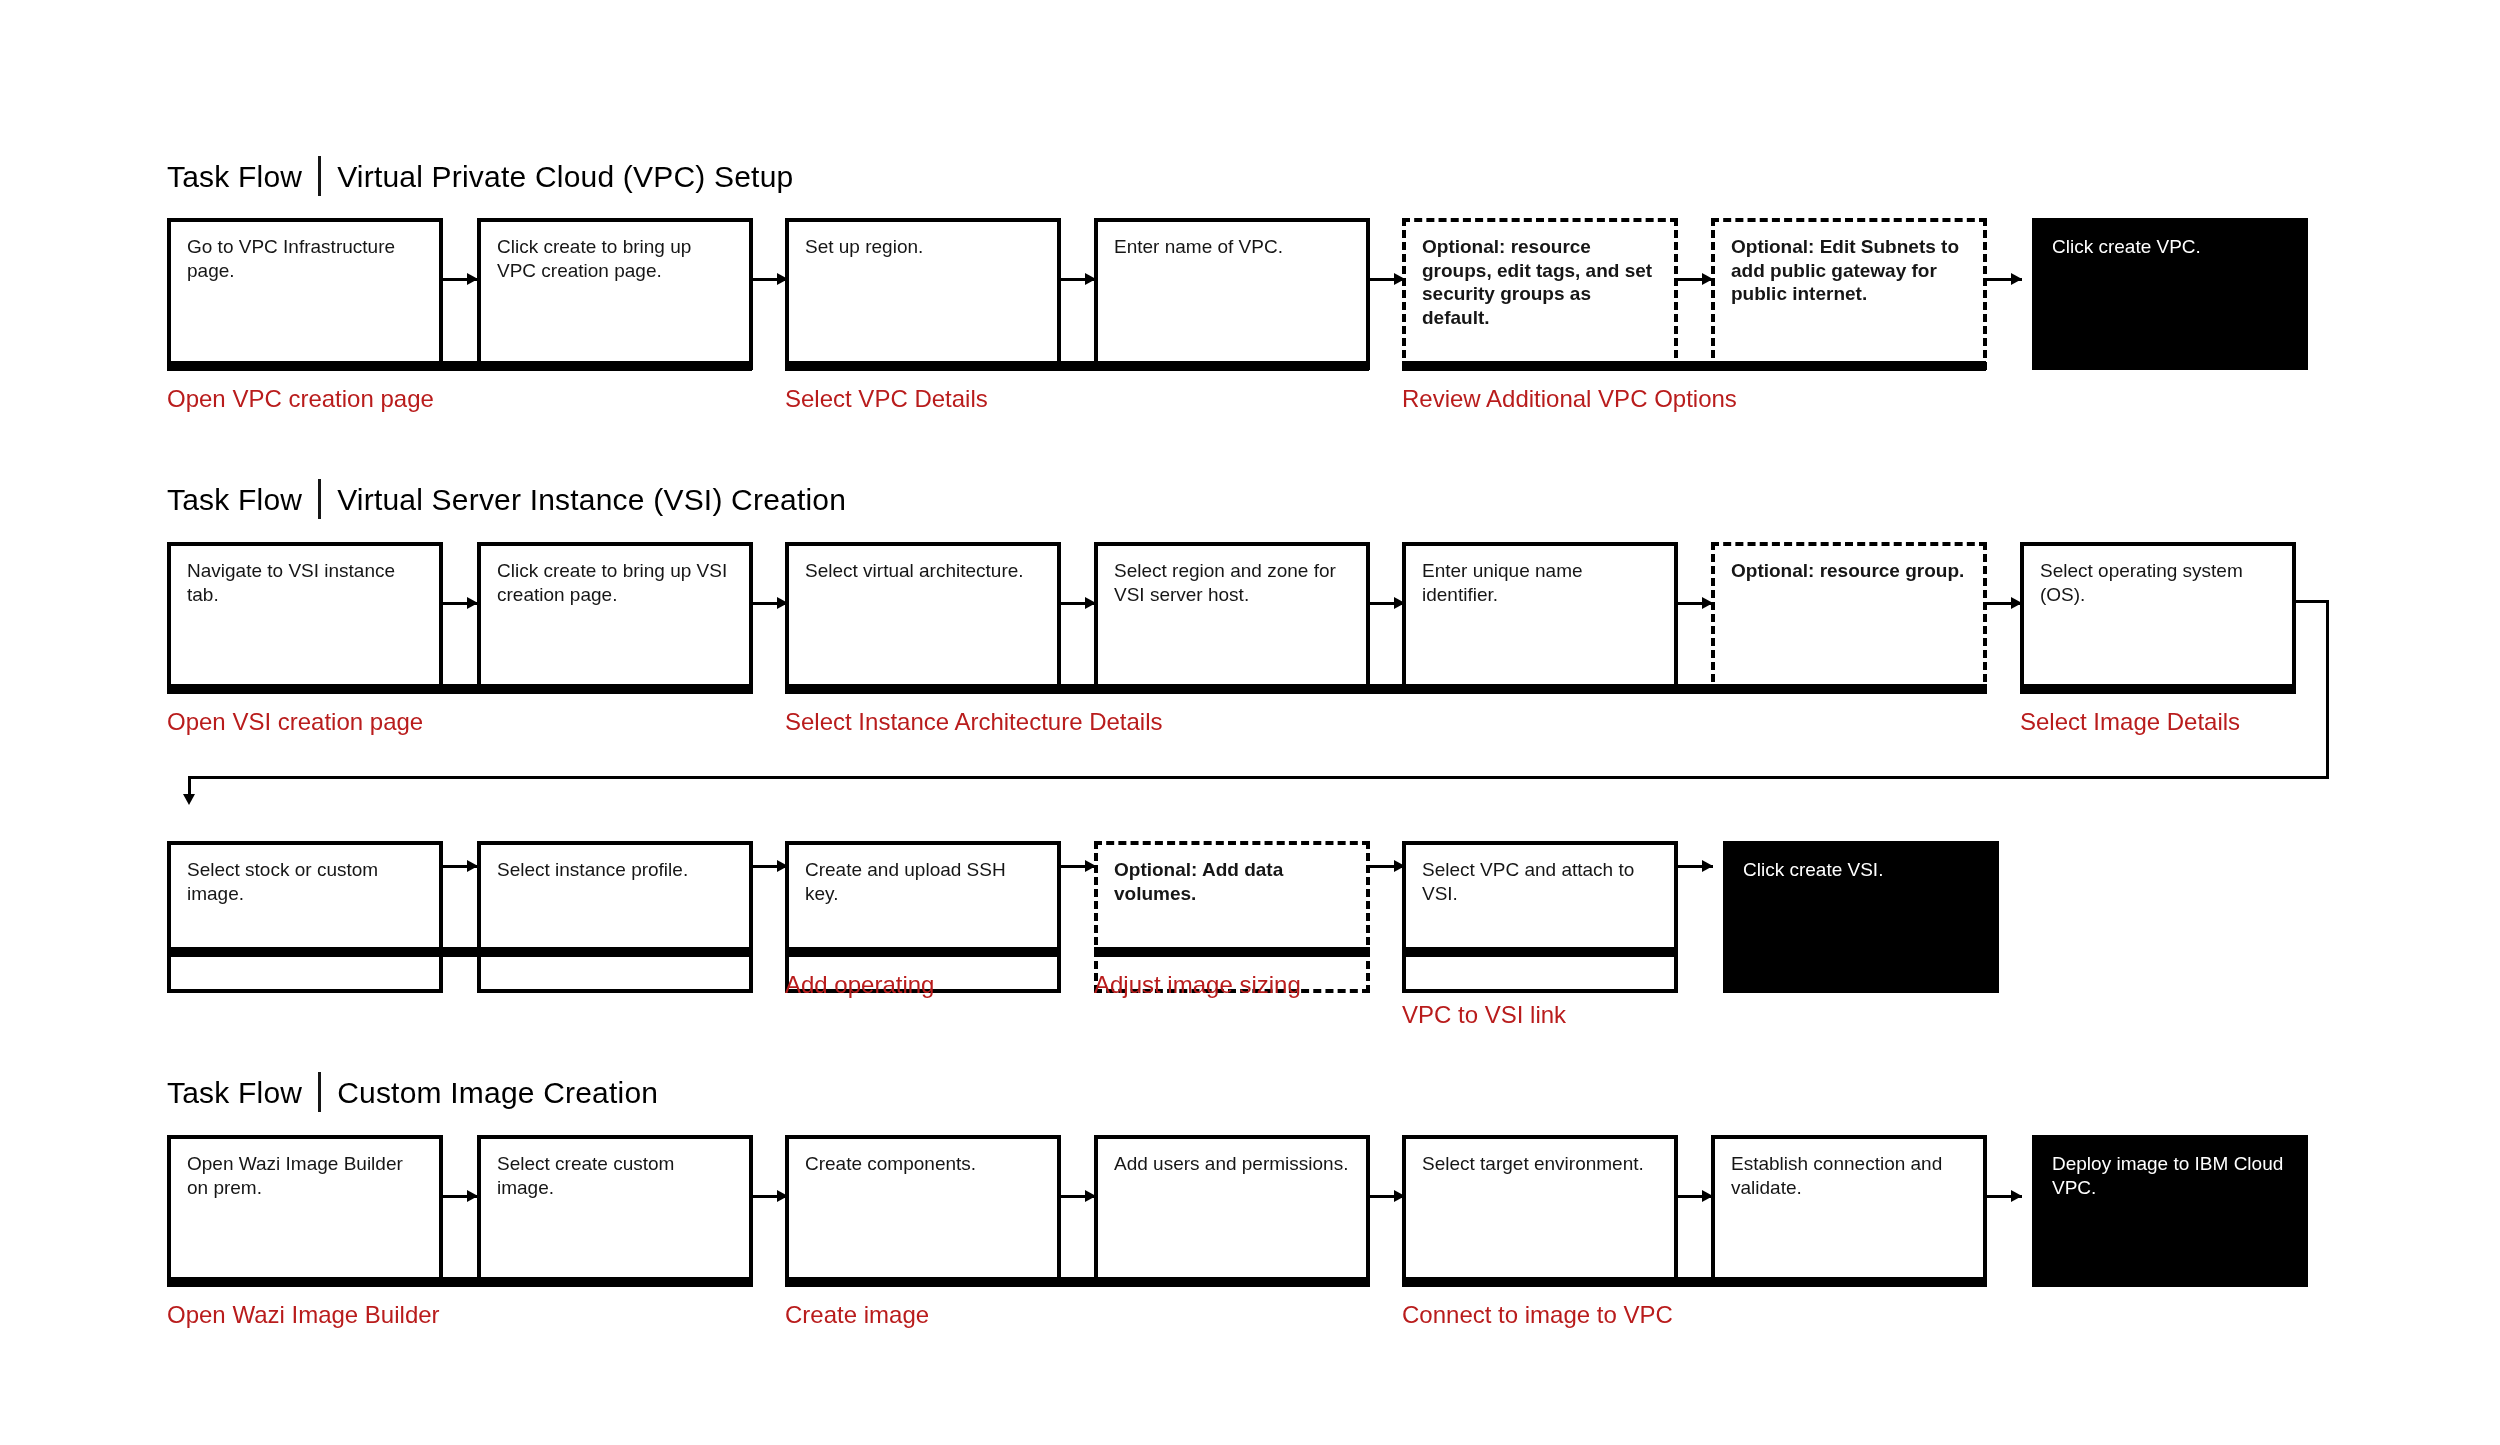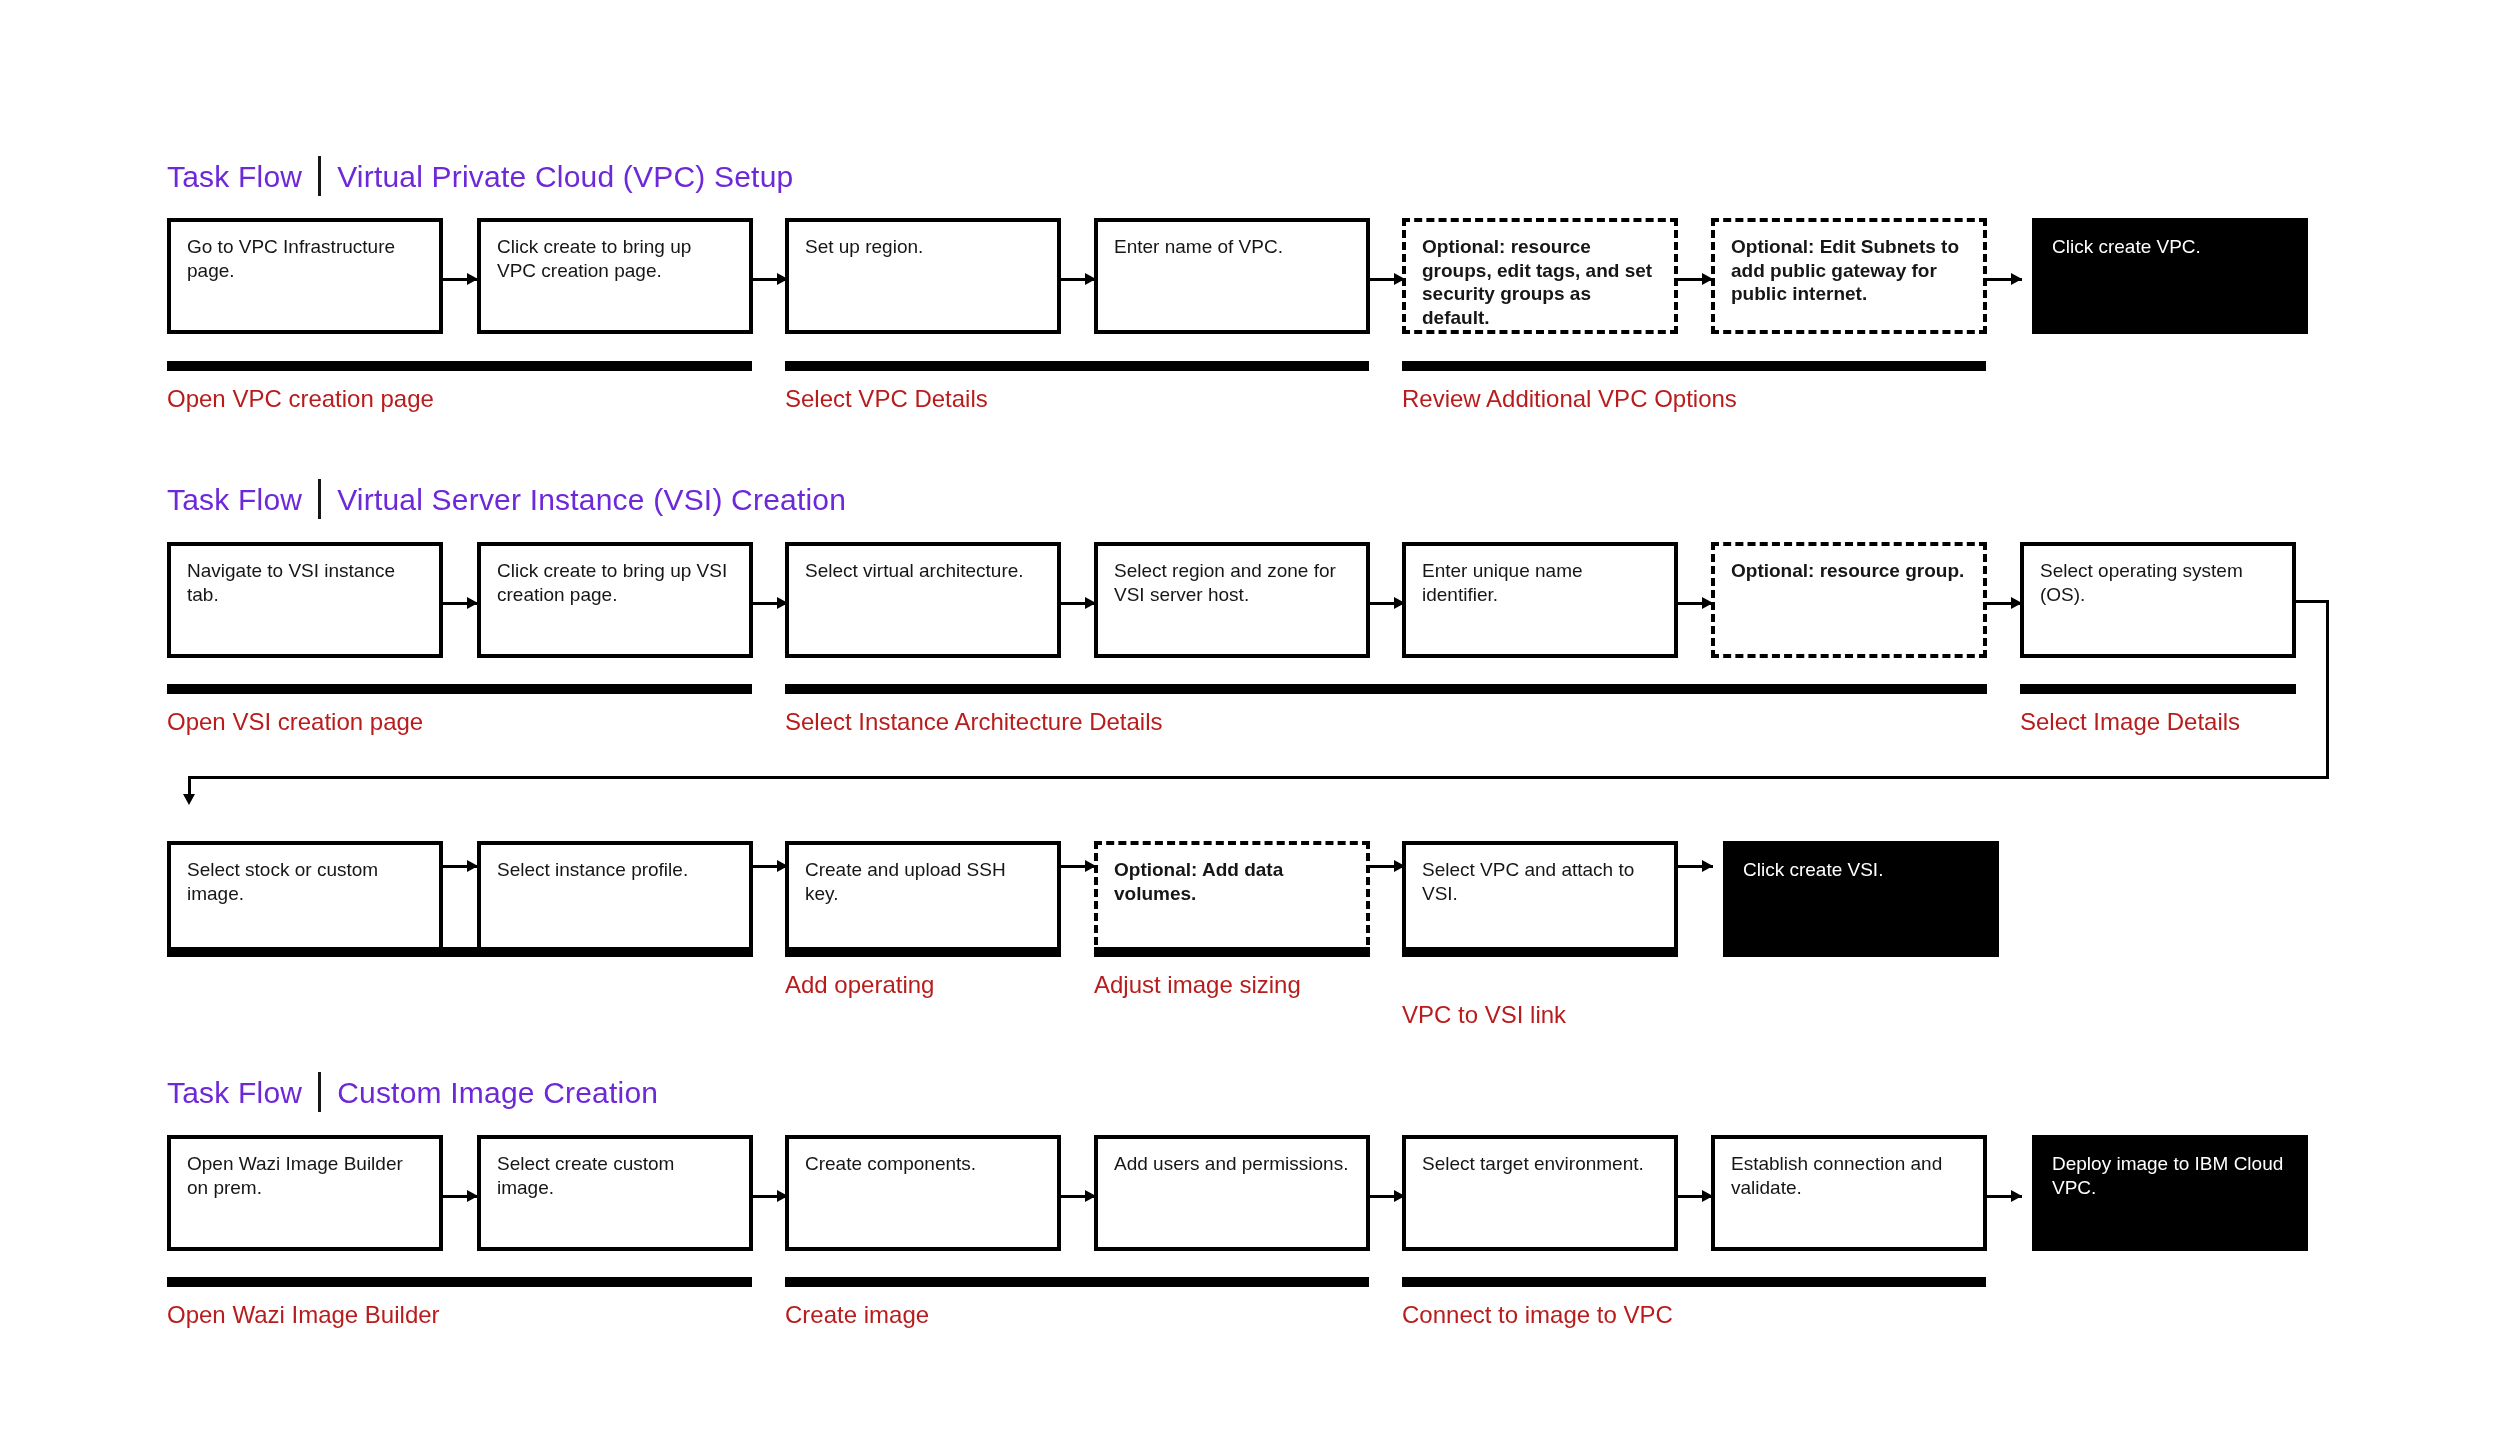--- a/index.html
+++ b/index.html
@@ -1,23 +1,23 @@
 <!DOCTYPE html>
 <html><head>
 <meta charset="utf-8">
 <style>
   html,body{margin:0;padding:0;}
   body{
     width:2500px;height:1445px;position:relative;background:#ffffff;
     font-family:"Liberation Sans","DejaVu Sans",sans-serif;color:#000;
     overflow:hidden;
   }
-  .ftitle{position:absolute;left:167px;font-size:30px;letter-spacing:.2px;white-space:nowrap;color:#6d28d9;}
+  .ftitle{position:absolute;left:167px;font-size:30px;letter-spacing:.2px;white-space:nowrap;color:#000000;}
   .tdivider{display:inline-block;width:3px;height:40px;background:#161616;margin:0 16px;vertical-align:-9px;}
-  .box{position:absolute;box-sizing:border-box;width:276px;height:116px;background:#fff;
+  .box{position:absolute;box-sizing:border-box;width:276px;height:152px;background:#fff;
        border:4px solid #000;padding:13px 16px 0 16px;font-size:19px;line-height:1.24;color:#161616;}
   .box.dashed{border:4px dashed #000;font-weight:bold;}
   .box.filled{background:#000;border:none;color:#fff;padding:17px 20px 0 20px;margin-left:12px;}
   .c1{left:167px}.c2{left:477px}.c3{left:785px}.c4{left:1094px}.c5{left:1402px}.c6{left:1711px}.c7{left:2020px}
   .r1{top:218px}.r2{top:542px}.r3{top:841px}.r4{top:1135px}
   .arrow{position:absolute;width:36px;height:3px;background:#000;}
   .arrow::after{content:"";position:absolute;right:0;top:-5px;width:0;height:0;
        border-left:11px solid #000;border-top:6.5px solid transparent;border-bottom:6.5px solid transparent;}
   .ar1{top:278px}.ar2{top:602px}.ar3{top:865px}.ar4{top:1195px}
   .ax1{left:442px}.ax2{left:752px}.ax3{left:1060px}.ax4{left:1369px}.ax5{left:1677px}.ax6{left:1986px}

